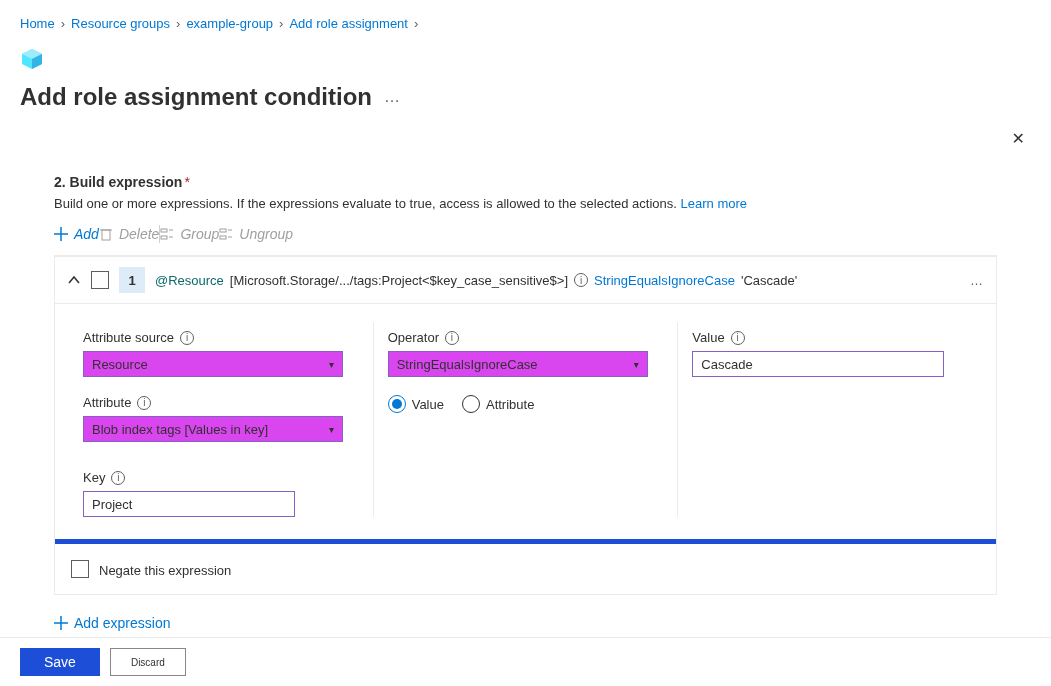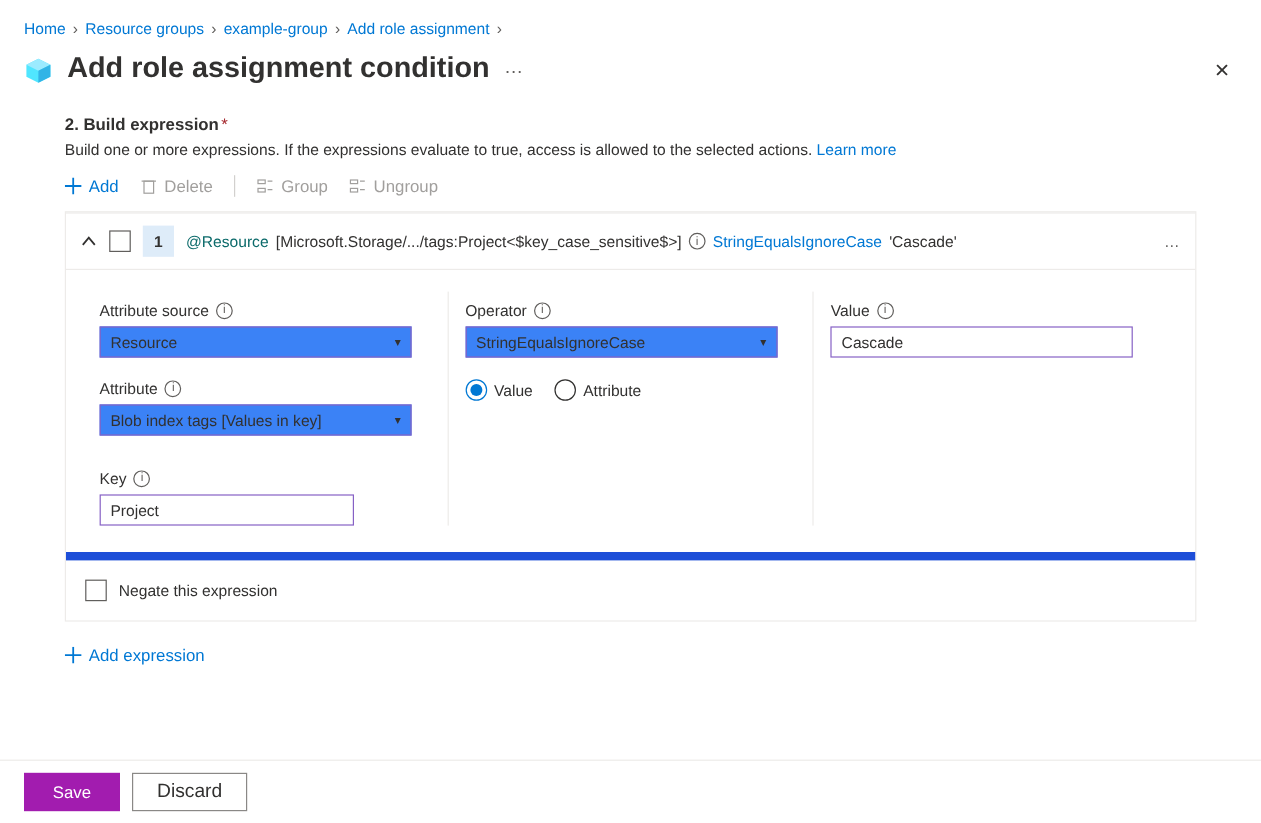--- a/index.html
+++ b/index.html
@@ -20,20 +20,21 @@
       padding: 16px 20px 8px;
       font-size: 13px;
     }
     .breadcrumb a { color: #0078d4; text-decoration: none; cursor: pointer; }
     .breadcrumb .sep { color: #605e5c; }
     .panel-header {
       display: flex;
       align-items: flex-start;
       padding: 4px 20px 10px;
       gap: 12px;
+      flex-direction: column;
     }
     .cube-icon {
       width: 24px; height: 24px;
       flex-shrink: 0;
       margin-top: 4px;
     }
     .title-block { flex: 1; }
     .title-row { display:flex; align-items:center; gap:12px;}
     .title {
       font-size: 24px;
@@ -54,22 +55,22 @@
       font-size: 14px;
       font-weight: 600;
       padding: 10px 0 6px;
     }
     .req-star { color: #a4262c; margin-left:2px; font-weight:normal;}
     .desc { font-size: 13px; color: #323130; padding-bottom: 14px; }
     .desc a { color: #0078d4; text-decoration: none; }
     .toolbar {
       display: flex;
       align-items: center;
-      gap: 18px;
       padding-bottom: 12px;
+      font-style: italic;
     }
     .tb-btn {
       display: flex; align-items: center; gap: 6px;
       color: #0078d4; cursor: pointer; font-size:14px;
     }
     .tb-btn.disabled { color: #a19f9d; cursor: default; }
     .tb-sep { width:1px; height:18px; background:#d2d0ce; }
     .expr-card {
       border: 1px solid #edebe9;
       margin-bottom: 10px;
@@ -114,21 +115,21 @@
       display:flex; align-items:center; gap:6px;
       font-size:13px; margin: 8px 0 6px;
     }
     .field-input, .field-select {
       width: 260px;
       height: 26px;
       border:1px solid #8661c5;
       padding: 0 8px;
       font-size:13px;
       color:#323130;
-      background:#3b82f6;
+      background:#d946ef;
       display:flex; align-items:center; justify-content:space-between;
       cursor:pointer;
     }
     .field-select { position:relative; }
     .caret-down { font-size:10px; color:#323130;}
     .plain-input {
       width: 252px;
       height: 26px;
       border:1px solid #8661c5;
       padding: 0 8px;
@@ -143,43 +144,43 @@
     }
     .radio-circle {
       width:18px; height:18px; border-radius:50%;
       border:1px solid #323130; position:relative; background:#fff;
     }
     .radio.checked .radio-circle { border-color:#0078d4; }
     .radio.checked .radio-circle::after{
       content:''; position:absolute; inset:3px; border-radius:50%; background:#0078d4;
     }
     .negate-row {
-      border-top:7px solid #1d4ed8;
+      border-top:5px solid #1d4ed8;
       padding:16px;
-      display:flex; align-items:center; gap:10px;
+      display:flex; align-items:flex-end; gap:10px;
     }
     .add-expr {
       display:flex; align-items:center; gap:6px;
       color:#0078d4; cursor:pointer; padding: 10px 0;
       font-size:14px;
     }
     .footer {
       position:absolute; left:0; right:0; bottom:0;
       border-top:1px solid #edebe9;
       padding: 10px 20px;
       display:flex; gap:10px;
       background:#fff;
     }
     .btn-primary {
-      background:#a21caf; color:#fff; border:none;
+      background:#1d4ed8; color:#fff; border:none;
       padding: 6px 24px; font-size:14px; cursor:pointer;
     }
     .btn-secondary {
       background:#fff; border:1px solid #8a8886; color:#323130;
-      padding: 6px 20px; font-size:16px; cursor:pointer;
+      padding: 6px 20px; font-size:10px; cursor:pointer;
     }
   </style>
 </head>
 <body>
 
 <nav class="breadcrumb">
   <a>Home</a>
   <span class="sep">›</span>
   <a>Resource groups</a>
   <span class="sep">›</span>

